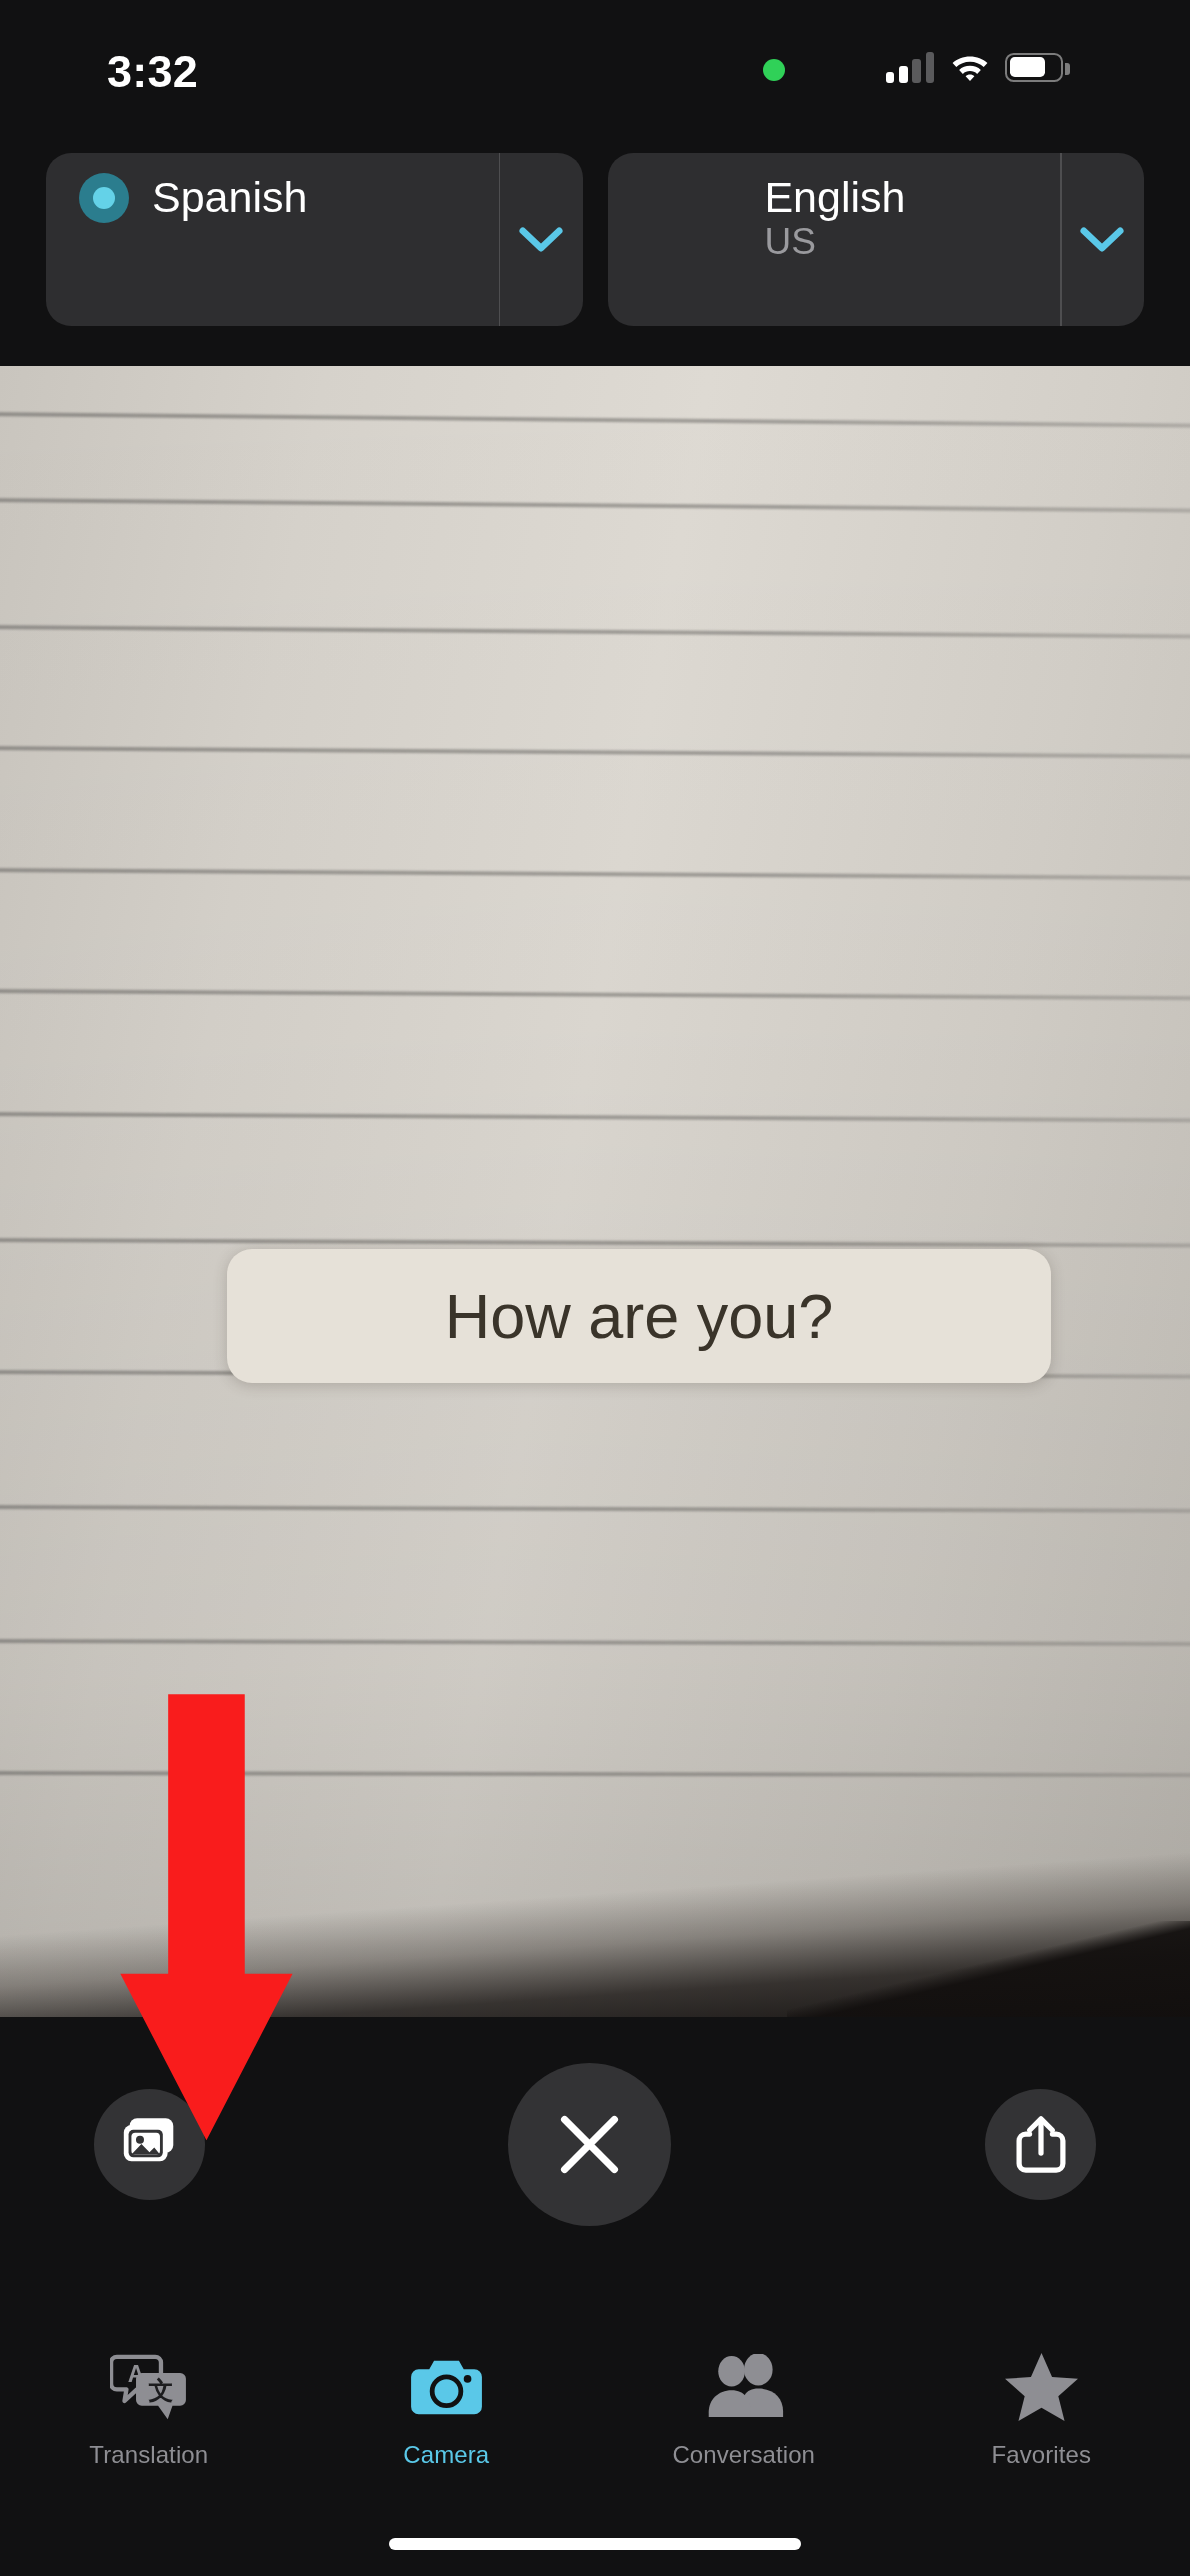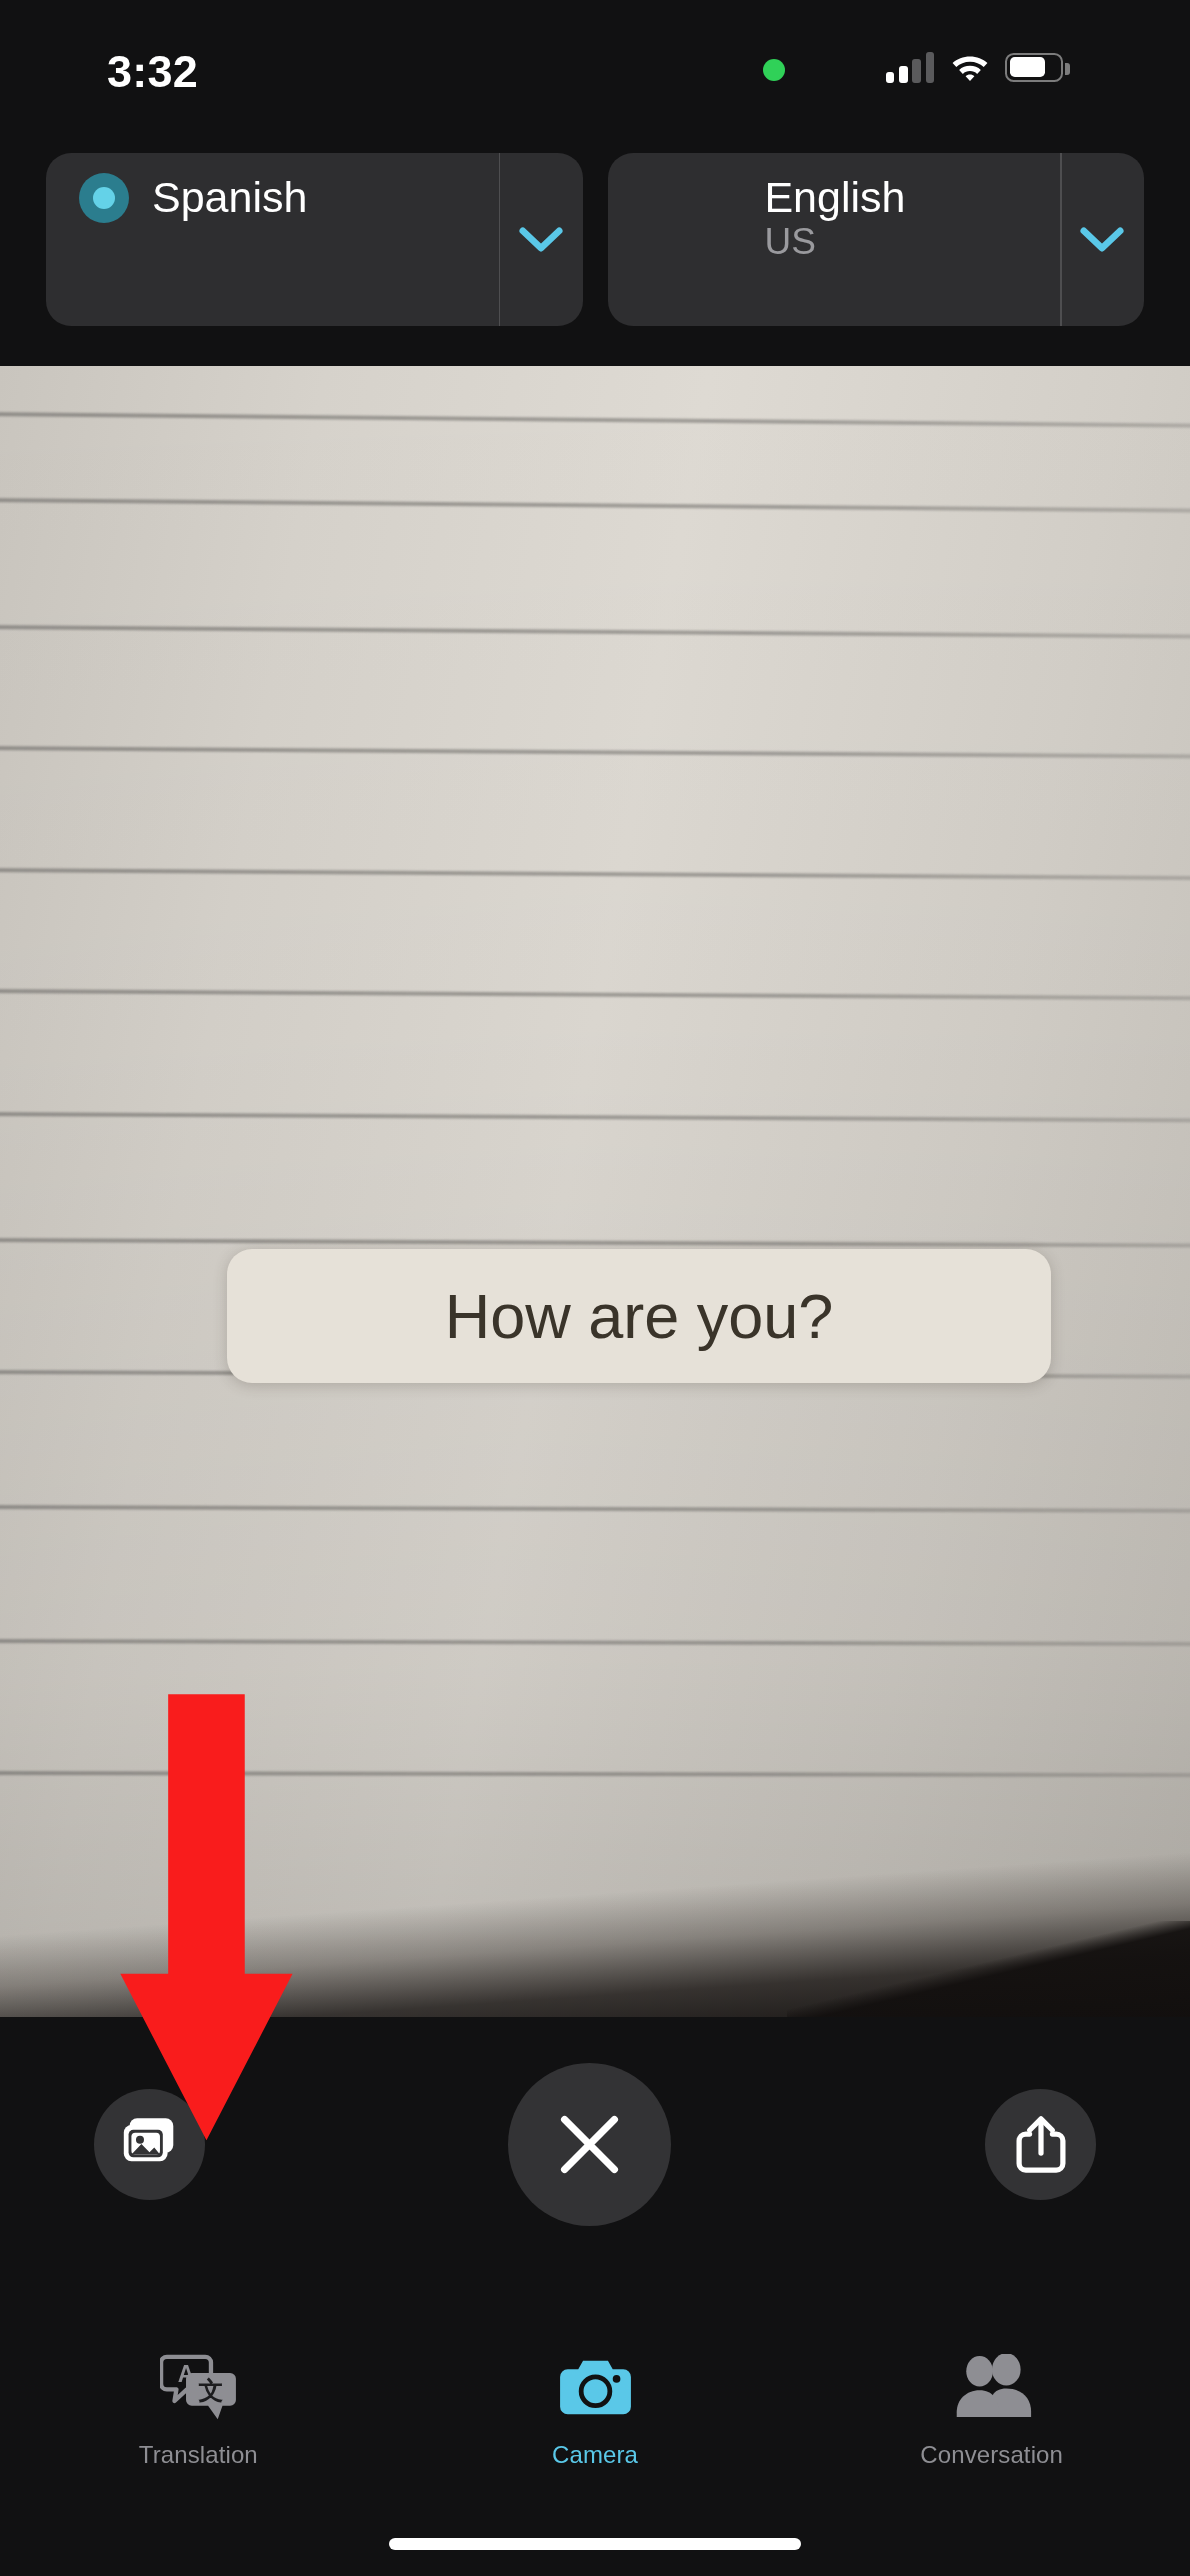--- a/index.html
+++ b/index.html
@@ -530,17 +530,25 @@
         <svg width="82" height="67" viewBox="0 0 86 70">
           <ellipse cx="30" cy="18" rx="14" ry="16" fill="#8e8e93"></ellipse>
           <ellipse cx="58" cy="16" rx="15" ry="17" fill="#8e8e93"></ellipse>
           <path d="M58 36 C74 36 84 46 84 60 V66 H40 V60 C40 46 44 36 58 36 Z" fill="#8e8e93"></path>
           <path d="M30 38 C44 38 50 48 50 61 V66 H6 V61 C6 48 16 38 30 38 Z" fill="#8e8e93"></path>
         </svg>
       </div>
       <div class="tab-label">Conversation</div>
     </div>
 
+    <div class="tab">
+      <div class="tab-icon">
+        <svg width="77" height="73" viewBox="0 0 80 76">
+          <path d="M40 2 L51 27 L78 29 L57.5 47 L64 73 L40 59 L16 73 L22.5 47 L2 29 L29 27 Z" fill="#8e8e93"></path>
+        </svg>
+      </div>
+      <div class="tab-label">Favorites</div>
+    </div>
   </div>
 
   <div id="home-indicator"></div>
 </div>
 
 
 </body></html>

